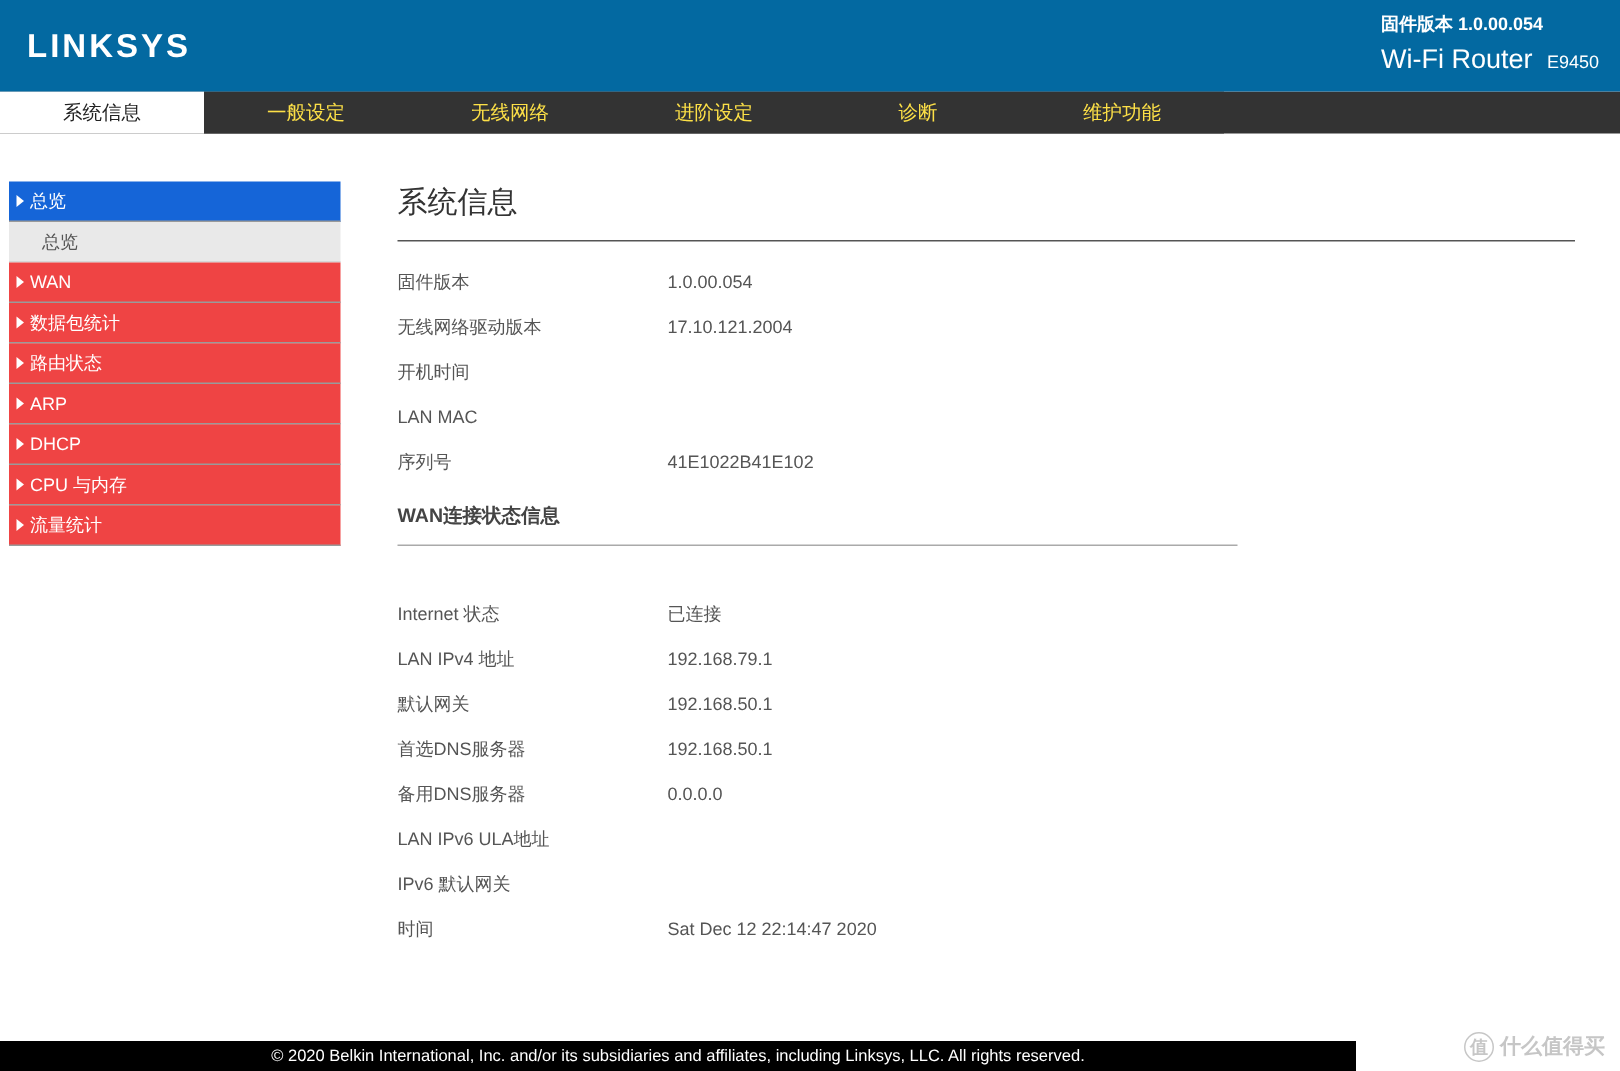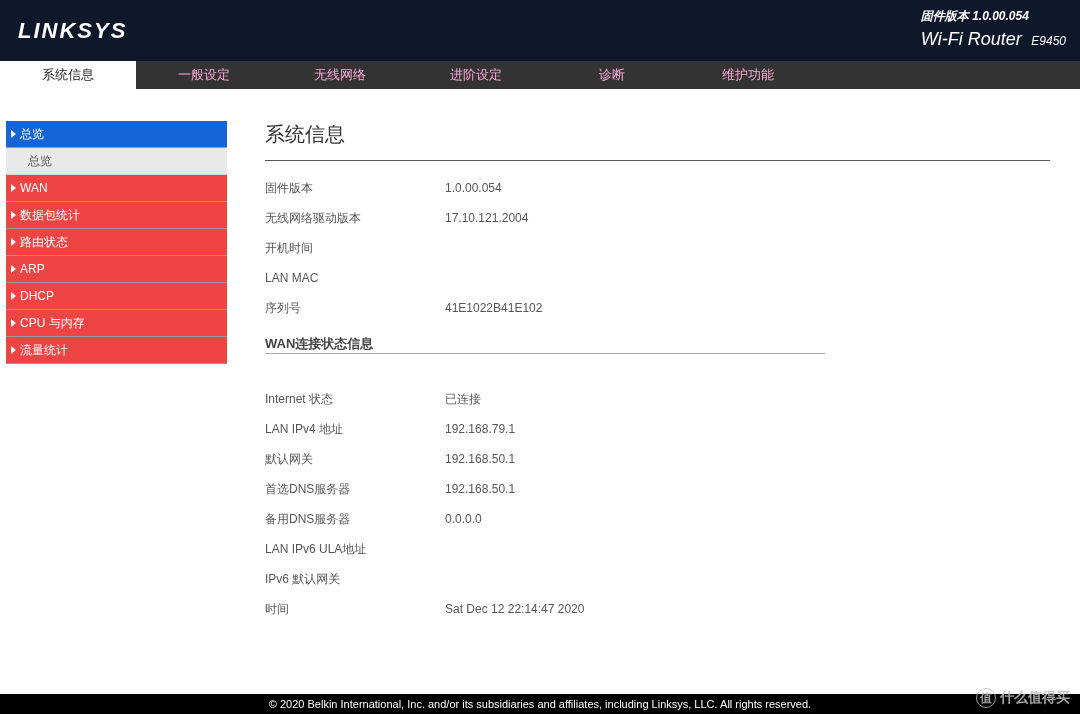--- a/index.html
+++ b/index.html
@@ -1,54 +1,54 @@
 <!DOCTYPE html>
 <html><head>
 <meta charset="utf-8">
 <style>
   * { box-sizing: border-box; margin: 0; padding: 0; }
   body { font-family: "Microsoft YaHei", Arial, sans-serif; font-size: 13px; background: #fff; color: #444; width: 1080px; height: 714px; overflow: hidden; position: relative; }
 
   
-  .header { background: #0f172a; height: 61px; position: relative; font-style: italic; }
+  .header { background: #0369a1; height: 61px; position: relative; }
   .logo { position: absolute; left: 18px; top: 18px; color: #fff; font-size: 22px; font-weight: 700; letter-spacing: 2px; font-family: Arial, sans-serif; }
   .header-right { position: absolute; right: 14px; top: 8px; text-align: left; color: #fff; }
   .fw-line { font-size: 12px; font-weight: 700; }
   .router-line { margin-top: 4px; }
   .router-name { font-size: 18px; font-weight: 400; }
   .router-model { font-size: 12px; margin-left: 6px; vertical-align: baseline; }
 
   
   .topnav { display: flex; height: 28px; background: #333; }
-  .topnav .tab { width: 136px; text-align: center; line-height: 28px; color: #f9a8d4; font-size: 13px; cursor: pointer; }
+  .topnav .tab { width: 136px; text-align: center; line-height: 28px; color: #fde047; font-size: 13px; cursor: pointer; }
   .topnav .tab.active { background: #fff; color: #222; }
   .topnav .tab:not(.active) { background: #333; }
 
   
   .page { display: flex; padding-top: 32px; padding-left: 6px; }
 
   
   .sidebar { width: 221px; }
   .side-item { height: 27px; line-height: 27px; padding-left: 14px; font-size: 12px; color: #fff; background: #ef4444; border-bottom: 1px solid #9a9a9a; position: relative; cursor: pointer; }
   .side-item .arrow { position: absolute; left: 5px; top: 9px; width: 0; height: 0; border-top: 4px solid transparent; border-bottom: 4px solid transparent; border-left: 5px solid #fff; }
   .side-item.active { background: #1565d8; }
   .side-sub { height: 27px; line-height: 27px; padding-left: 22px; background: #e9e9e9; color: #555; font-size: 12px; border-bottom: 1px solid #d6d6d6; cursor: pointer; }
 
   
   .main { flex: 1; padding-left: 38px; padding-right: 30px; }
   .page-title { font-size: 20px; color: #333; margin-bottom: 12px; font-weight: 400; }
   .section-sep { border: none; border-top: 1px solid #555; margin-bottom: 12px; }
   .row { display: flex; height: 30px; align-items: center; font-size: 12px; color: #555; }
   .row .label { width: 180px; }
   .row .value { flex: 1; }
-  .section-title { font-size: 13px; color: #444; margin-top: 12px; font-weight: 700; }
+  .section-title { font-size: 13px; color: #444; margin-top: 12px; margin-bottom: 10px; font-weight: 700; }
   .thin-sep { border: none; border-top: 1px solid #aaa; margin-bottom: 30px; width: 560px; }
 
   
-  .footer { position: absolute; left: 0; bottom: 0; width: 1080px; height: 20px; background: #000; color: #fff; font-size: 11px; text-align: center; line-height: 20px; }
+  .footer { position: absolute; left: 0; bottom: 0; width: 904px; height: 20px; background: #000; color: #fff; font-size: 11px; text-align: center; line-height: 20px; }
 
   
   .watermark { position: absolute; right: 10px; bottom: 6px; color: #bdbdbd; font-size: 14px; font-weight: 700; opacity: 0.85; display: flex; align-items: center; gap: 4px; }
   .watermark .circle { width: 20px; height: 20px; border: 1.5px solid #bdbdbd; border-radius: 50%; line-height: 18px; text-align: center; font-size: 12px; }
 </style>
 </head>
 <body>
 
 <div class="header">
   <div class="logo">LINKSYS</div>

